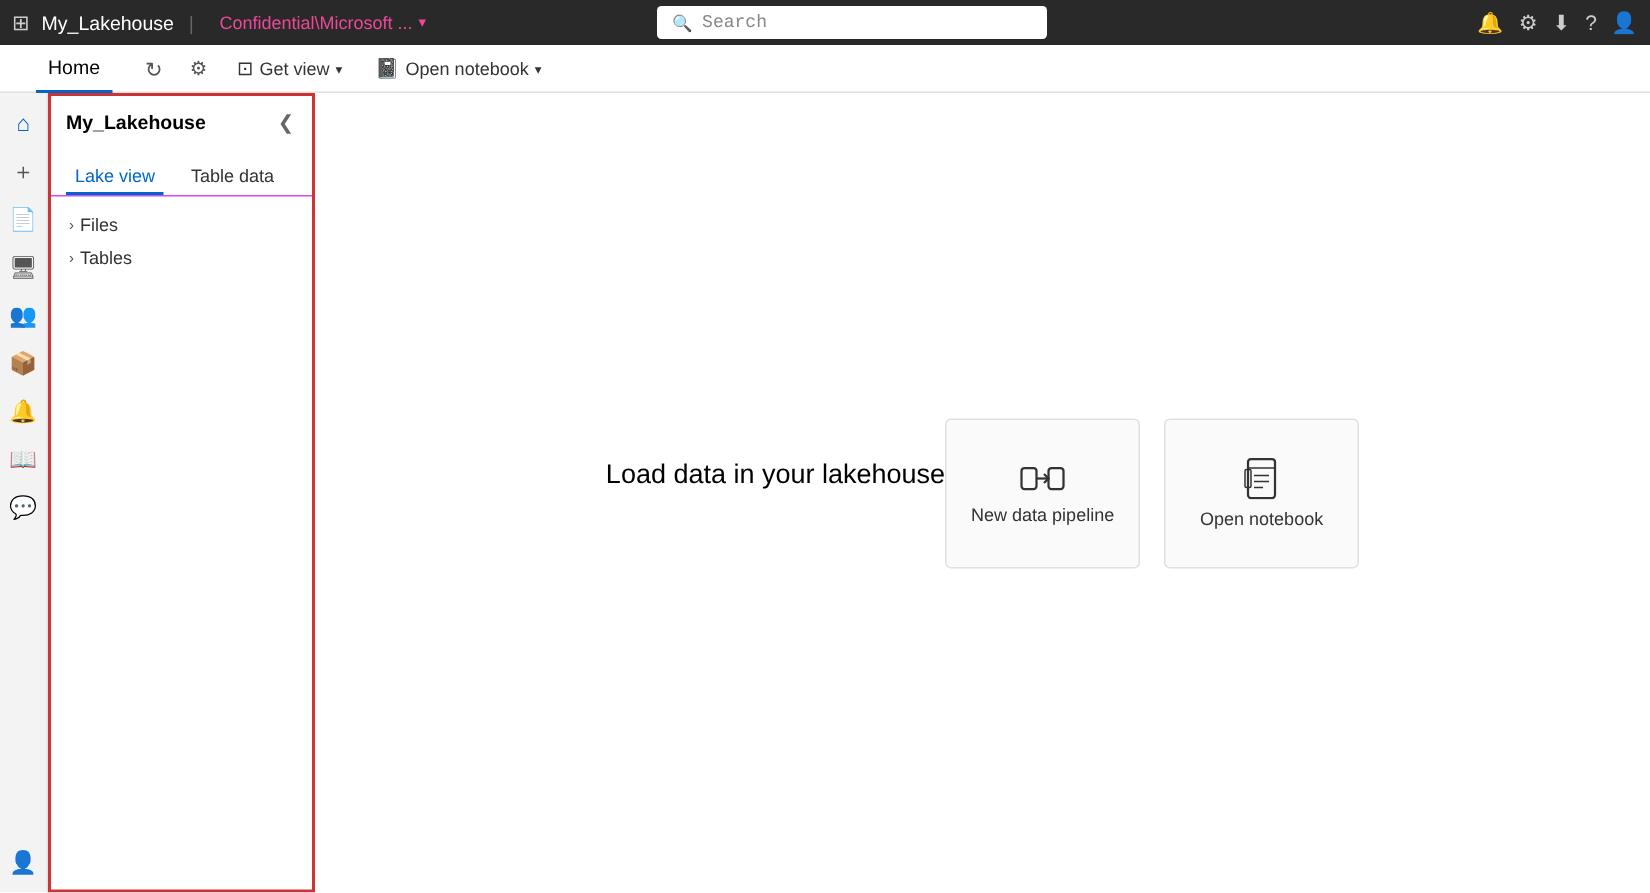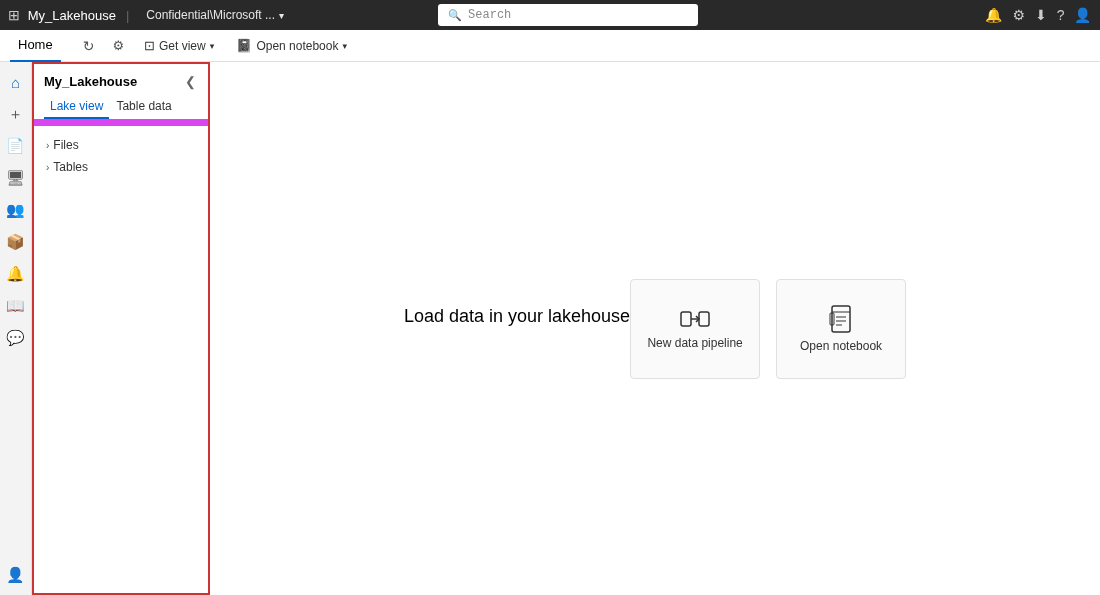--- a/index.html
+++ b/index.html
@@ -7,39 +7,39 @@
 
     
     .top-bar {
       display: flex; align-items: center; height: 30px;
       background: #292929; color: #fff; padding: 0 8px; gap: 8px;
     }
     .top-bar-apps-icon { color: #ccc; font-size: 14px; cursor: pointer; }
     .top-bar-title { font-size: 13px; color: #fff; font-weight: 400; }
     .top-bar-breadcrumb {
       display: flex; align-items: center; gap: 4px;
-      font-size: 12px; color: #e5e5e5; cursor: pointer;
+      font-size: 12px; color: #ec4899; cursor: pointer;
       border: 1px solid transparent; padding: 2px 6px; border-radius: 3px;
     }
     .breadcrumb-chevron { font-size: 10px; }
     .top-bar-search {
       margin-left: auto; margin-right: auto;
       display: flex; align-items: center; gap: 6px;
       background: #fff; border-radius: 3px; padding: 2px 10px;
       width: 260px; height: 22px;
     }
     .search-icon-svg { color: #666; font-size: 11px; }
     .search-input-text { font-size: 12px; color: #888; font-family: Liberation Mono, monospace; }
     .top-bar-actions { display: flex; align-items: center; gap: 10px; margin-left: auto; }
     .top-bar-icon-btn { color: #ccc; font-size: 14px; cursor: pointer; background: none; border: none; }
 
     
     .second-bar {
       display: flex; align-items: center; height: 32px;
-      background: #fff; border-bottom: 1px solid #e0e0e0; padding: 0 10px; gap: 6px;
+      background: #fff; border-bottom: 1px solid #e0e0e0; padding: 0 24px; gap: 6px;
     }
     .home-tab {
       display: flex; align-items: center; font-size: 13px; color: #000;
       padding: 0 8px; height: 32px; border-bottom: 2px solid #0066cc; cursor: pointer;
     }
     .second-bar-actions { display: flex; align-items: center; gap: 6px; margin-left: 10px; }
     .action-btn {
       display: flex; align-items: center; gap: 4px; padding: 3px 8px;
       border: none; background: none; font-size: 12px; cursor: pointer; color: #333;
       border-radius: 3px;
@@ -74,21 +74,21 @@
     }
     .sidebar-header {
       display: flex; align-items: center; justify-content: space-between;
       padding: 8px 10px 4px 10px;
     }
     .sidebar-title { font-size: 13px; font-weight: 600; color: #000; }
     .sidebar-collapse-btn {
       border: none; background: none; cursor: pointer; font-size: 13px; color: #666; padding: 2px;
     }
     .sidebar-tabs {
-      display: flex; gap: 1px; padding: 0 10px; border-bottom: 7px solid #d946ef; margin-bottom: 4px;
+      display: flex; gap: 12px; padding: 0 10px; border-bottom: 1px solid #d946ef; margin-bottom: 4px; margin-top: 11px;
     }
     .sidebar-tab {
       font-size: 12px; padding: 4px 6px; cursor: pointer; color: #333; border-bottom: 2px solid transparent;
     }
     .sidebar-tab.active { color: #0066cc; border-bottom: 2px solid #0066cc; font-weight: 500; }
     .sidebar-tree { padding: 4px 6px; }
     .tree-item {
       display: flex; align-items: center; gap: 4px; padding: 4px 6px;
       font-size: 12px; cursor: pointer; border-radius: 3px; color: #333;
     }

